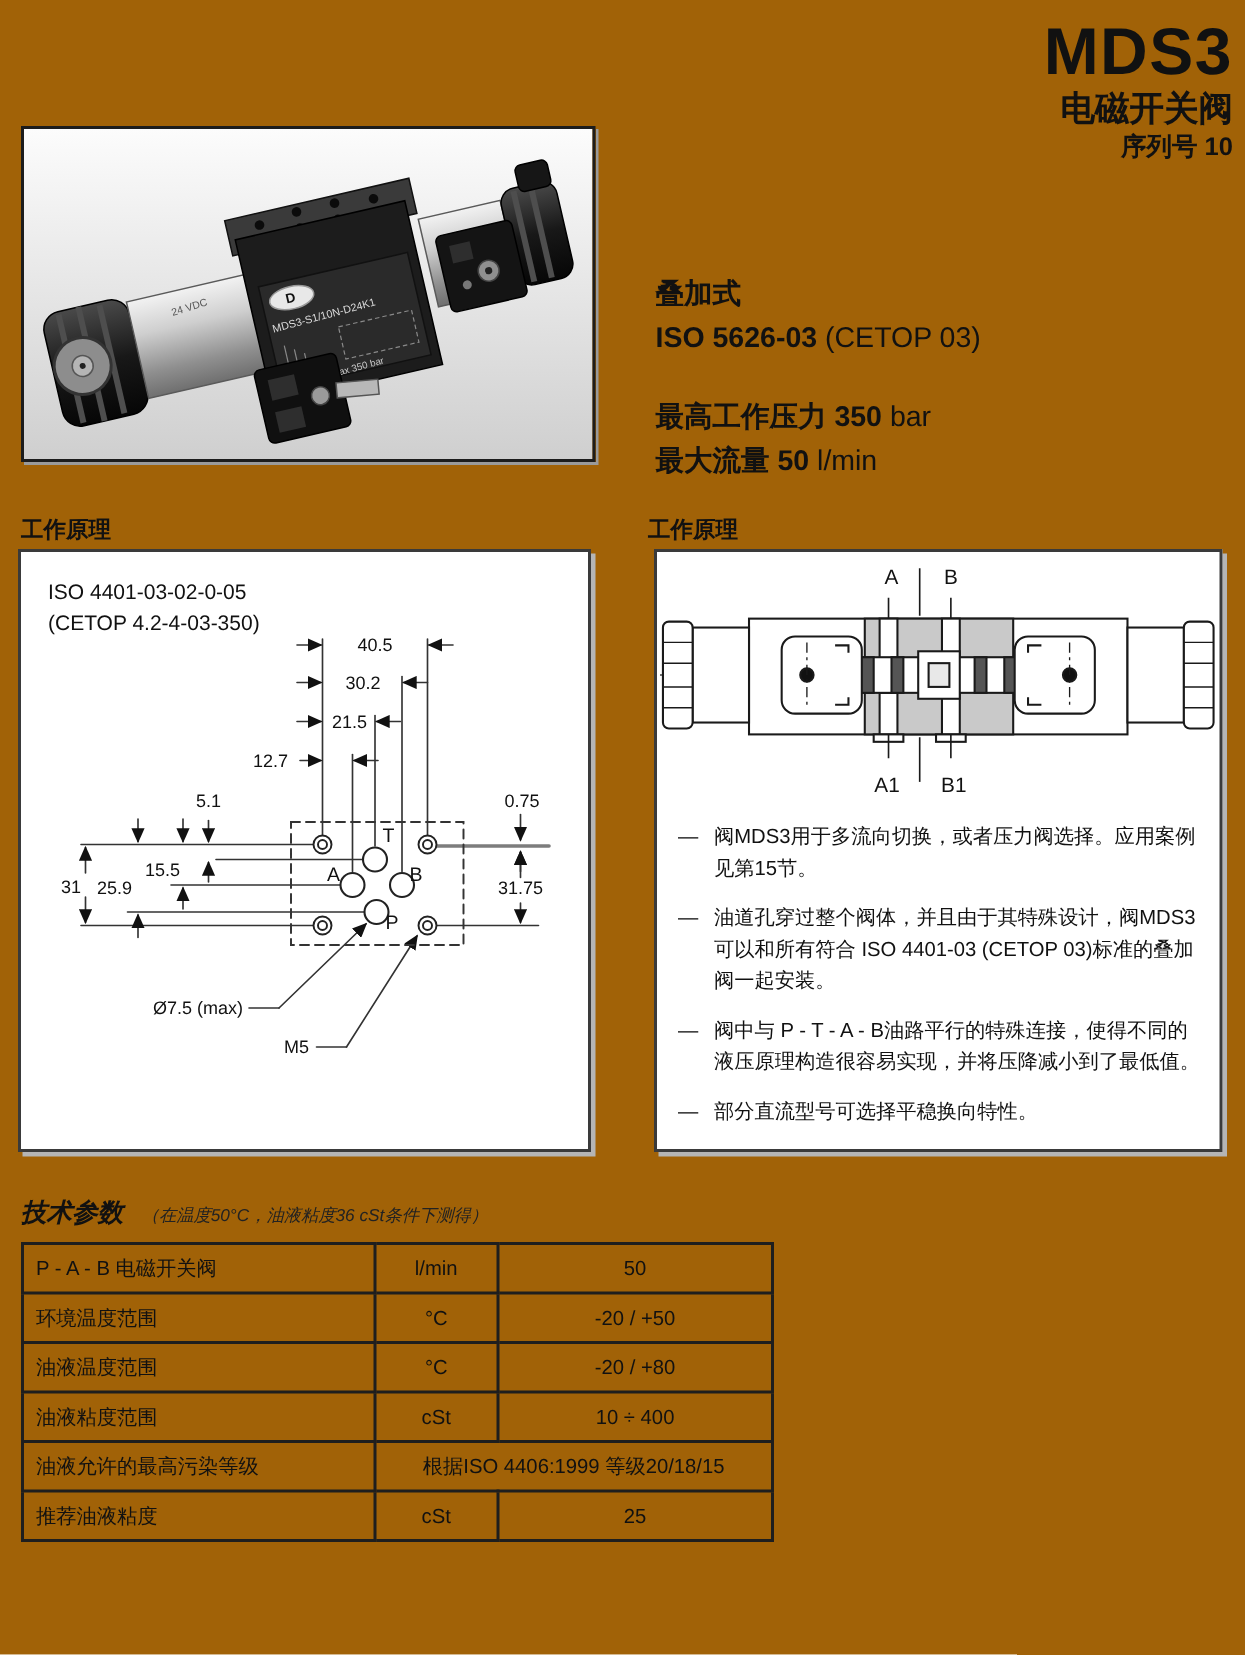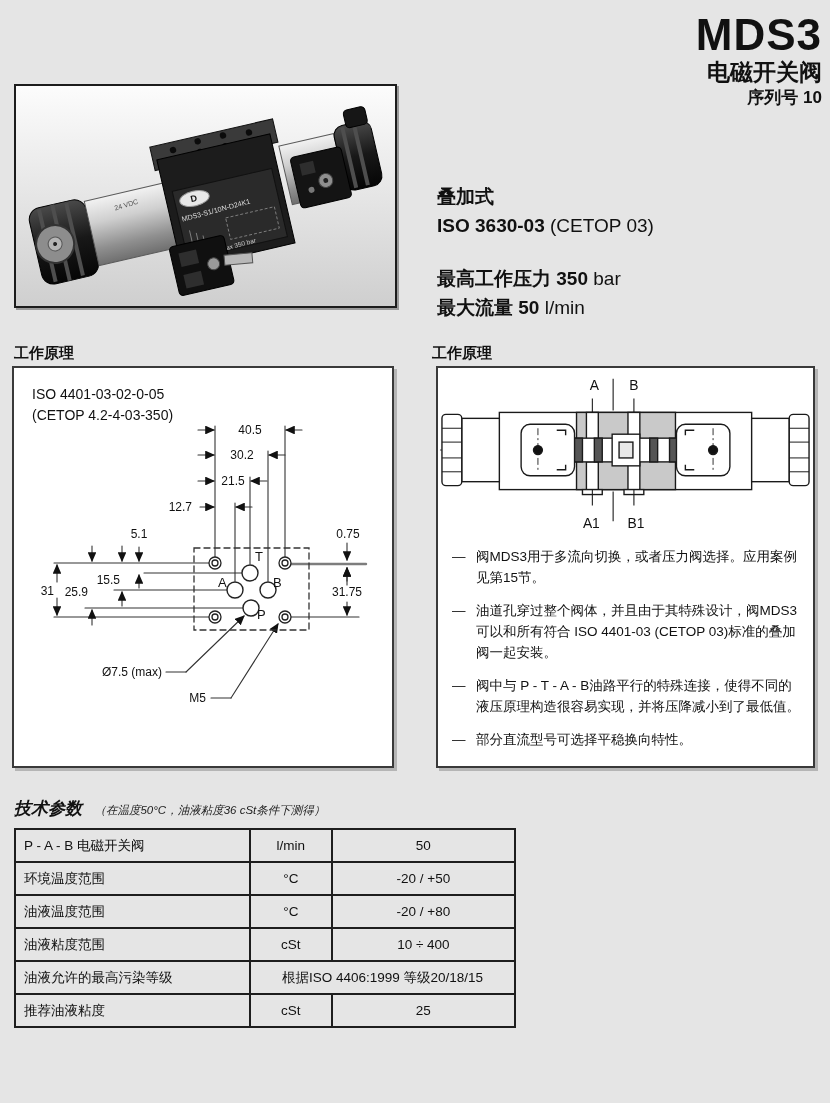--- a/index.html
+++ b/index.html
@@ -1,18 +1,18 @@
 <!DOCTYPE html>
 <html><head>
 <meta charset="utf-8">
 <style>
   * { margin:0; padding:0; box-sizing:border-box; }
   html,body { background:#fff; }
   body { font-family:"Liberation Sans","DejaVu Sans",sans-serif; color:#111; }
-  .page { position:relative; width:830px; height:1103px; background:#e5e5e5; overflow:hidden; }
+  .page { position:relative; width:830px; height:1103px; background:#a16207; overflow:hidden; }
 
   
   .hdr { position:absolute; top:12px; right:8px; text-align:right; }
   .hdr .t1 { font-size:44px; font-weight:bold; letter-spacing:1px; line-height:46px; }
   .hdr .t2 { font-size:23px; font-weight:bold; line-height:28px; }
   .hdr .t3 { font-size:17px; font-weight:bold; line-height:24px; }
 
   
   .photo { position:absolute; left:14px; top:84px; width:383px; height:224px;
            border:2px solid #1c1c1c; background:linear-gradient(#fcfcfc,#cfcfcf);
@@ -133,21 +133,21 @@
           <circle cx="312" cy="122" r="7" fill="#8f8f8f" stroke="#444"></circle>
           <circle cx="312" cy="122" r="2.4" fill="#222"></circle>
           <circle cx="296" cy="128" r="3" fill="#777"></circle>
         </g>
       </g>
     </svg>
   </div>
 
   <div class="intro">
     <div class="b">叠加式</div>
-    <div><span class="b">ISO 3630-03</span><span> (CETOP 03)</span></div>
+    <div><span class="b">ISO 5626-03</span><span> (CETOP 03)</span></div>
     <div class="gap"></div>
     <div><span class="b">最高工作压力 </span><span class="b">350</span><span> bar</span></div>
     <div><span class="b">最大流量 </span><span class="b">50</span><span> l/min</span></div>
   </div>
 
   <div class="sec-title" id="mount-title">工作原理</div>
   <div class="frame" id="mount-box">
     <div class="iso-lines">
       <div>ISO 4401-03-02-0-05</div>
       <div>(CETOP 4.2-4-03-350)</div>

